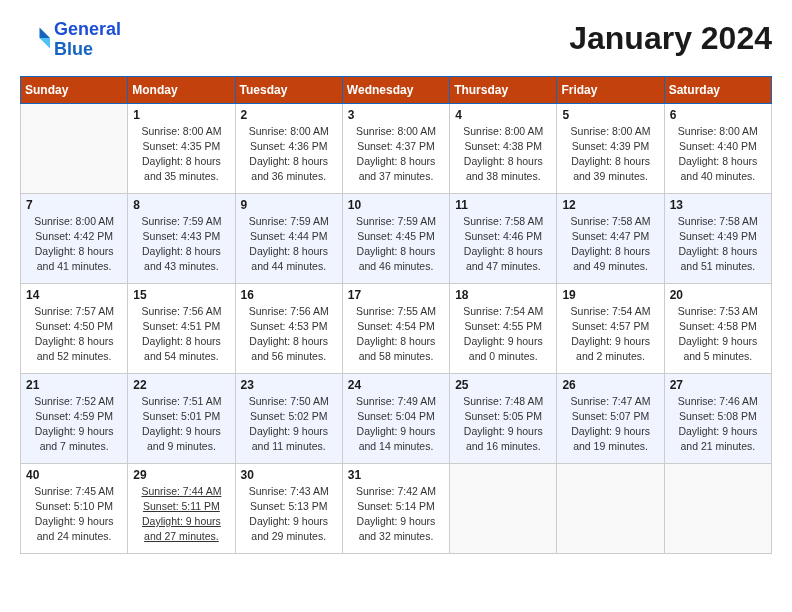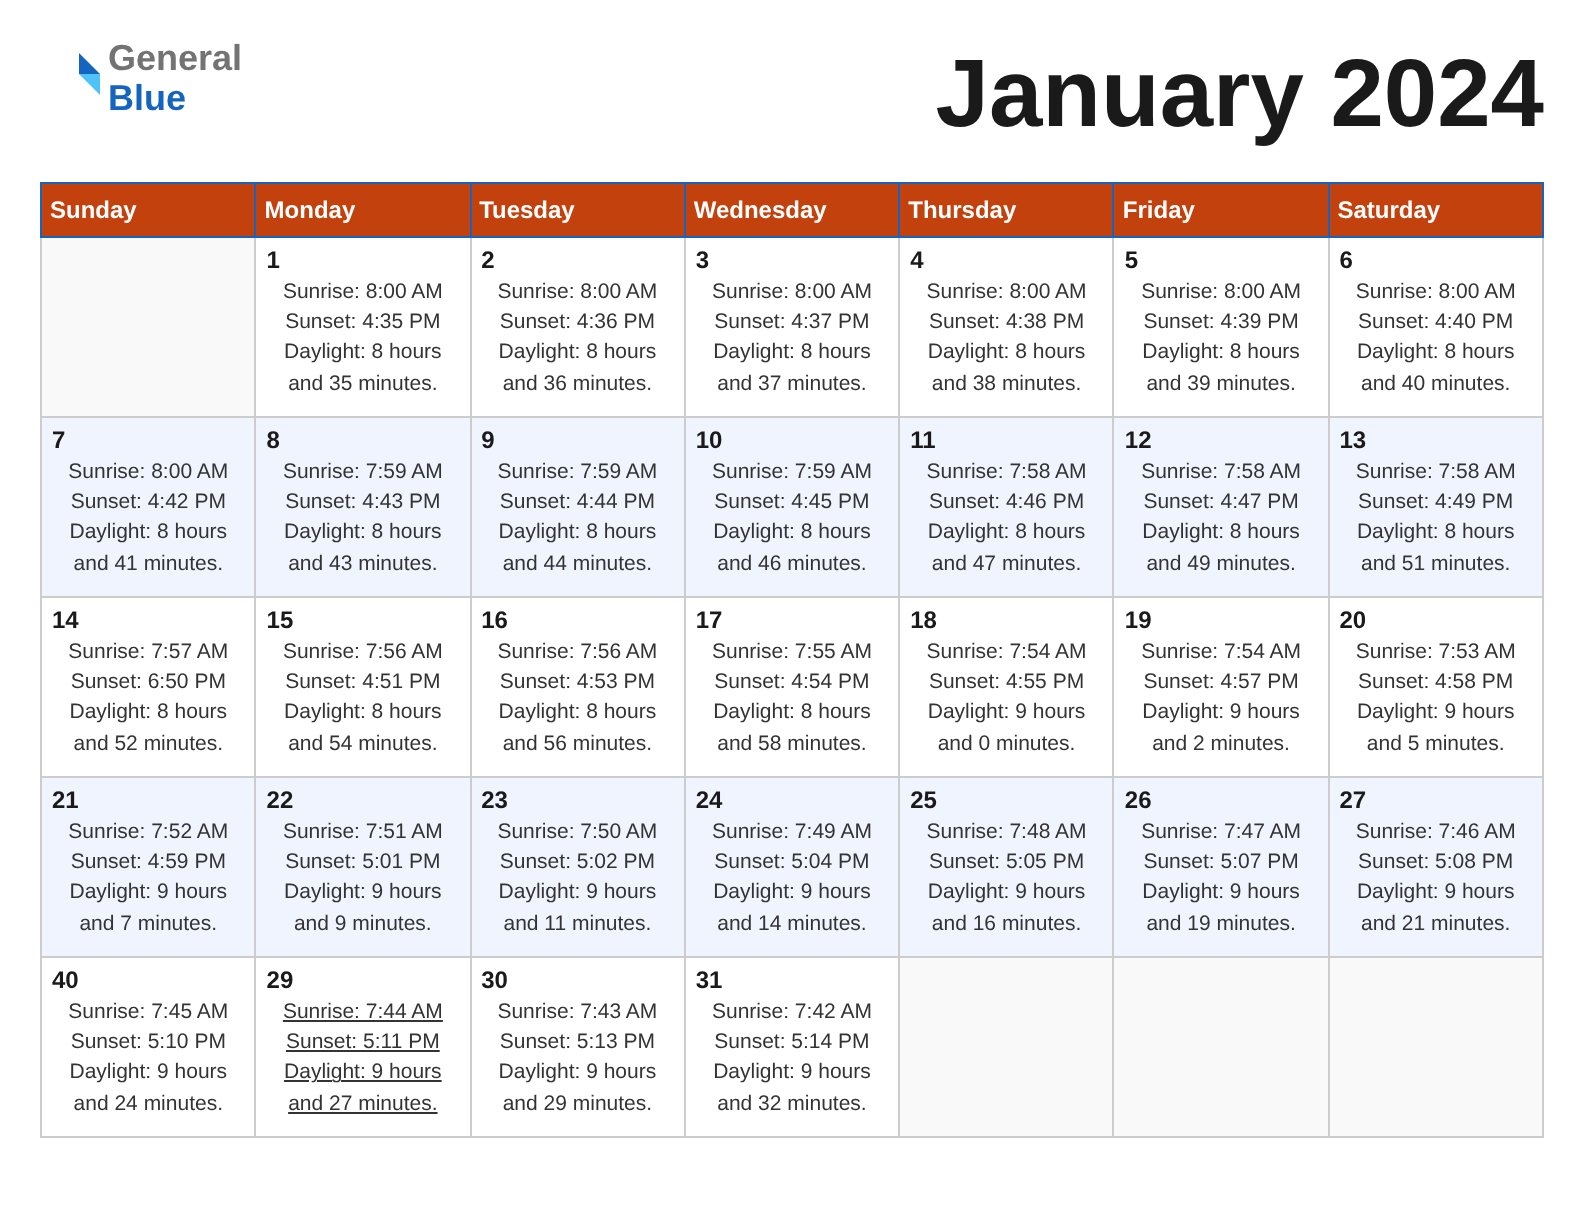--- a/index.html
+++ b/index.html
@@ -21,32 +21,32 @@
       align-items: center;
       gap: 4px;
     }
     .logo-text {
       font-size: 18px;
       font-weight: bold;
       color: #1a1a2e;
       line-height: 1.1;
     }
     .logo-text span {
-      color: #737373;
+      color: #1d4ed8;
     }
     .logo-icon {
       width: 28px;
       height: 28px;
       margin-left: 2px;
     }
     .title-block {
       text-align: right;
     }
     .month-title {
-      font-size: 48px;
+      font-size: 32px;
       font-weight: bold;
       color: #1a1a1a;
     }
     .location {
       font-size: 14px;
       color: #444;
     }
     table {
       width: 100%;
       border-collapse: collapse;
@@ -222,21 +222,21 @@
           <div class="day-info" style="white-space: pre-line;">Sunrise: 7:58 AM
 Sunset: 4:49 PM
 Daylight: 8 hours
 and 51 minutes.</div>
         </td>
       </tr>
       <tr>
         <td>
           <span class="day-num">14</span>
           <div class="day-info" style="white-space: pre-line;">Sunrise: 7:57 AM
-Sunset: 6:50 PM
+Sunset: 4:50 PM
 Daylight: 8 hours
 and 52 minutes.</div>
         </td>
         <td>
           <span class="day-num">15</span>
           <div class="day-info" style="white-space: pre-line;">Sunrise: 7:56 AM
 Sunset: 4:51 PM
 Daylight: 8 hours
 and 54 minutes.</div>
         </td>

